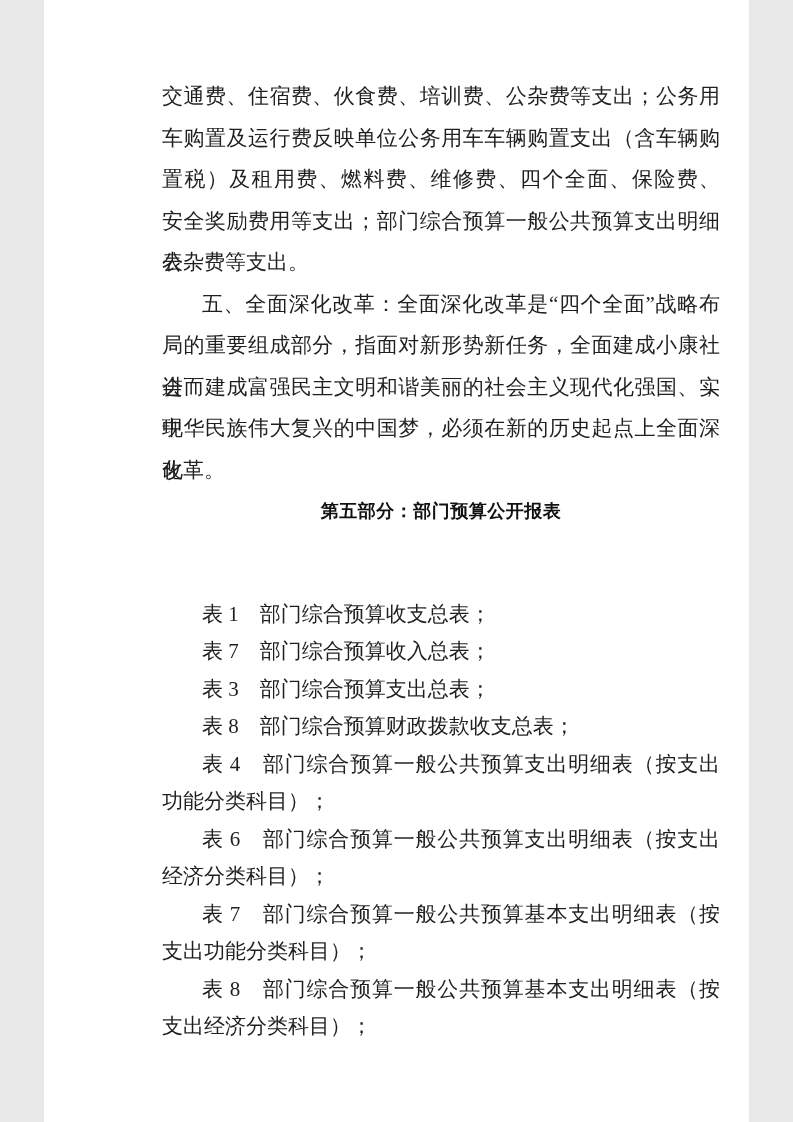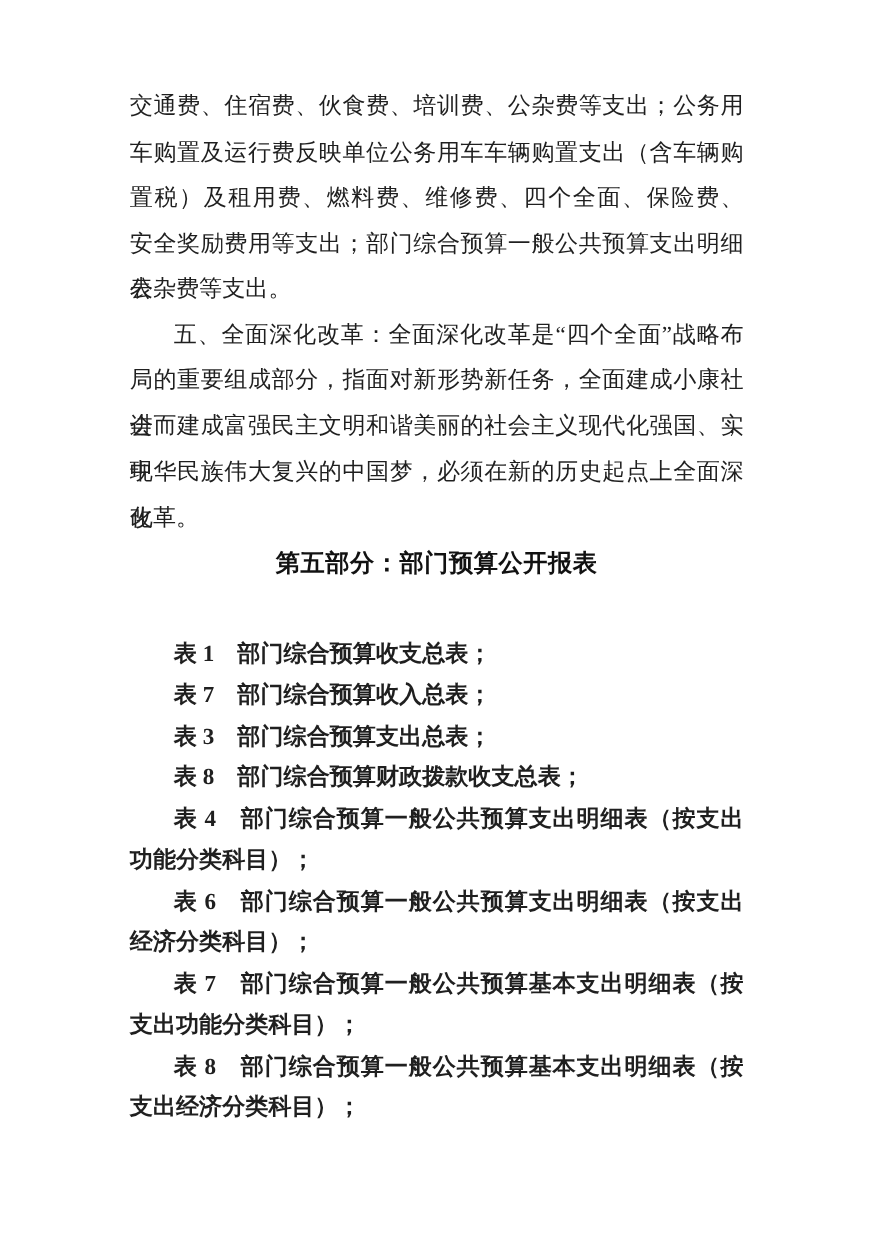--- a/index.html
+++ b/index.html
@@ -2,21 +2,21 @@
 <html><head>
 <meta charset="utf-8">
 <style>
   html, body {
     margin: 0;
     padding: 0;
     background: #e8e8e8;
   }
   .page {
     position: relative;
-    width: 793px;
+    width: 705px;
     height: 1122px;
     margin: 0 auto;
     background: #ffffff;
     overflow: hidden;
     font-family: "Liberation Serif", "DejaVu Serif", serif;
   }
   .content {
     position: absolute;
     left: 118px;
     top: 76px;
@@ -36,30 +36,29 @@
     text-align: justify;
     text-align-last: justify;
   }
   
   .bodyline.ind {
     padding-left: 40px;
   }
   .section-heading {
     font-family: "Liberation Sans", "DejaVu Sans", sans-serif;
     font-weight: 700;
-    font-size: 22px;
+    font-size: 18px;
     line-height: 41.5px;
     height: 41.5px;
     color: #111111;
     text-align: center;
     letter-spacing: 0.5px;
   }
   .table-list {
-    margin-top: 43px;
-    font-weight: bold;
+    margin-top: 63px;
   }
   .table-list .bodyline {
     line-height: 37.5px;
     height: 37.5px;
   }
 </style>
 </head>
 <body>
 
 <div class="page">

